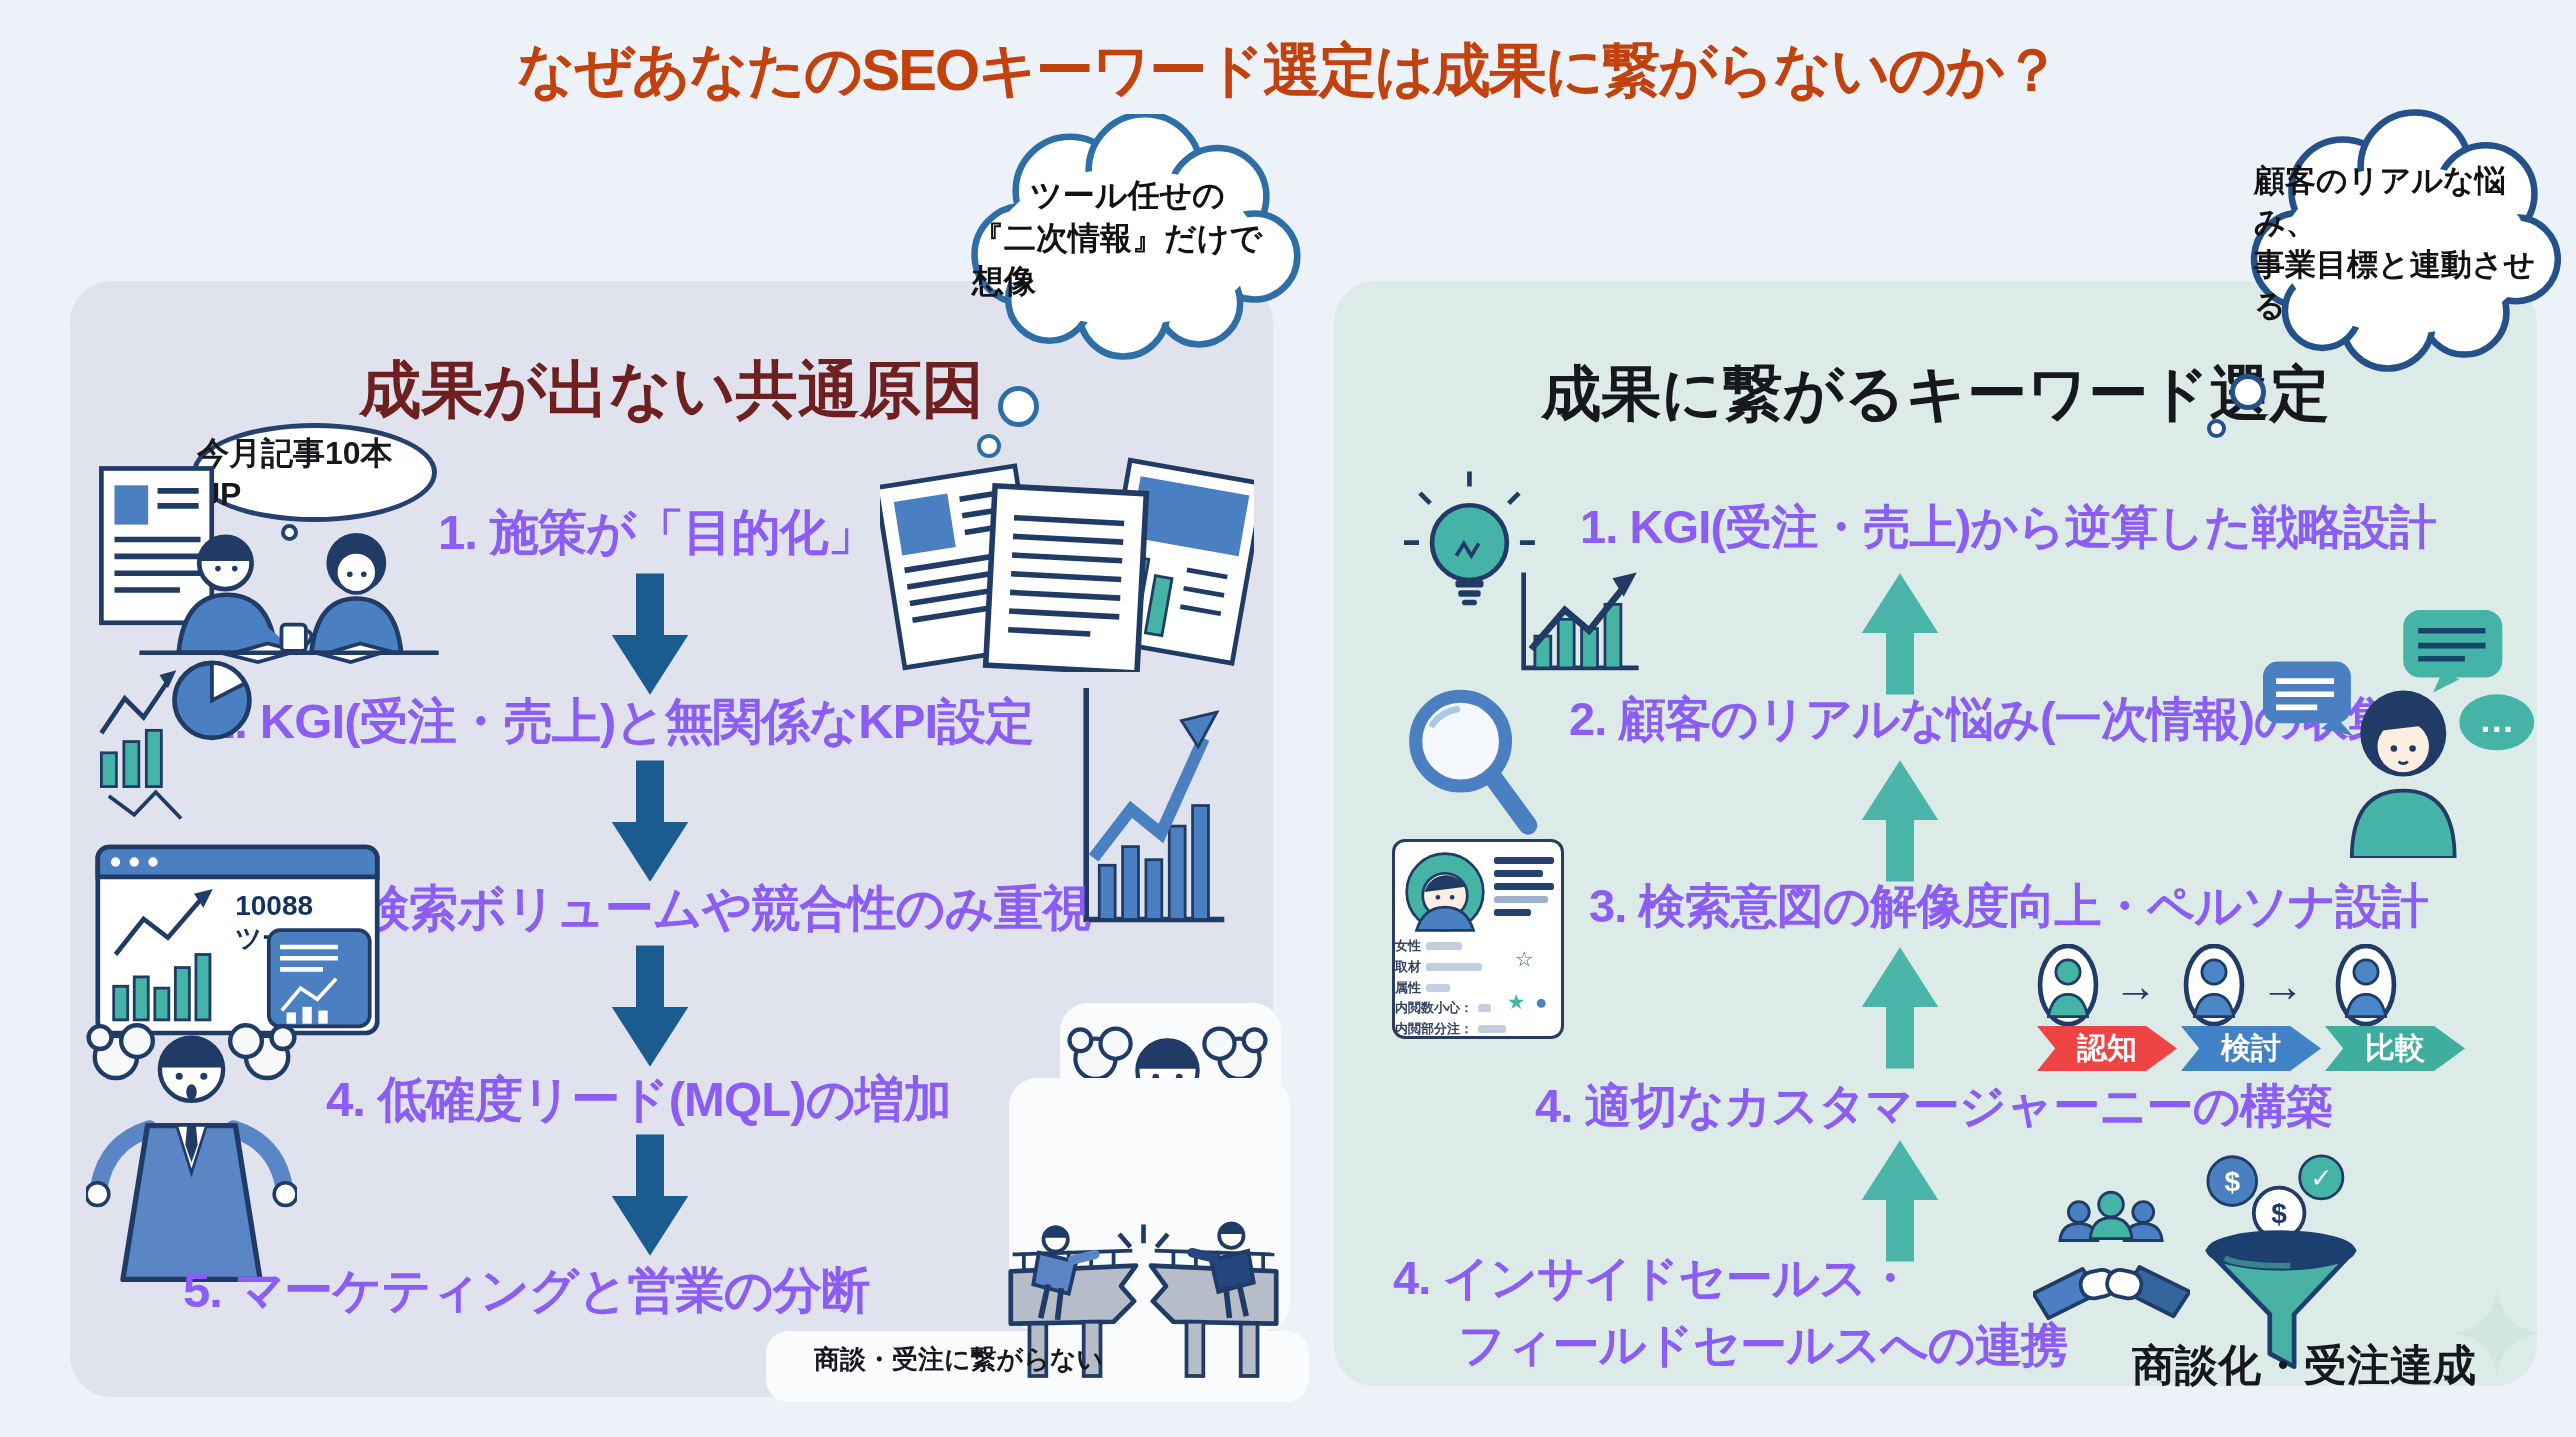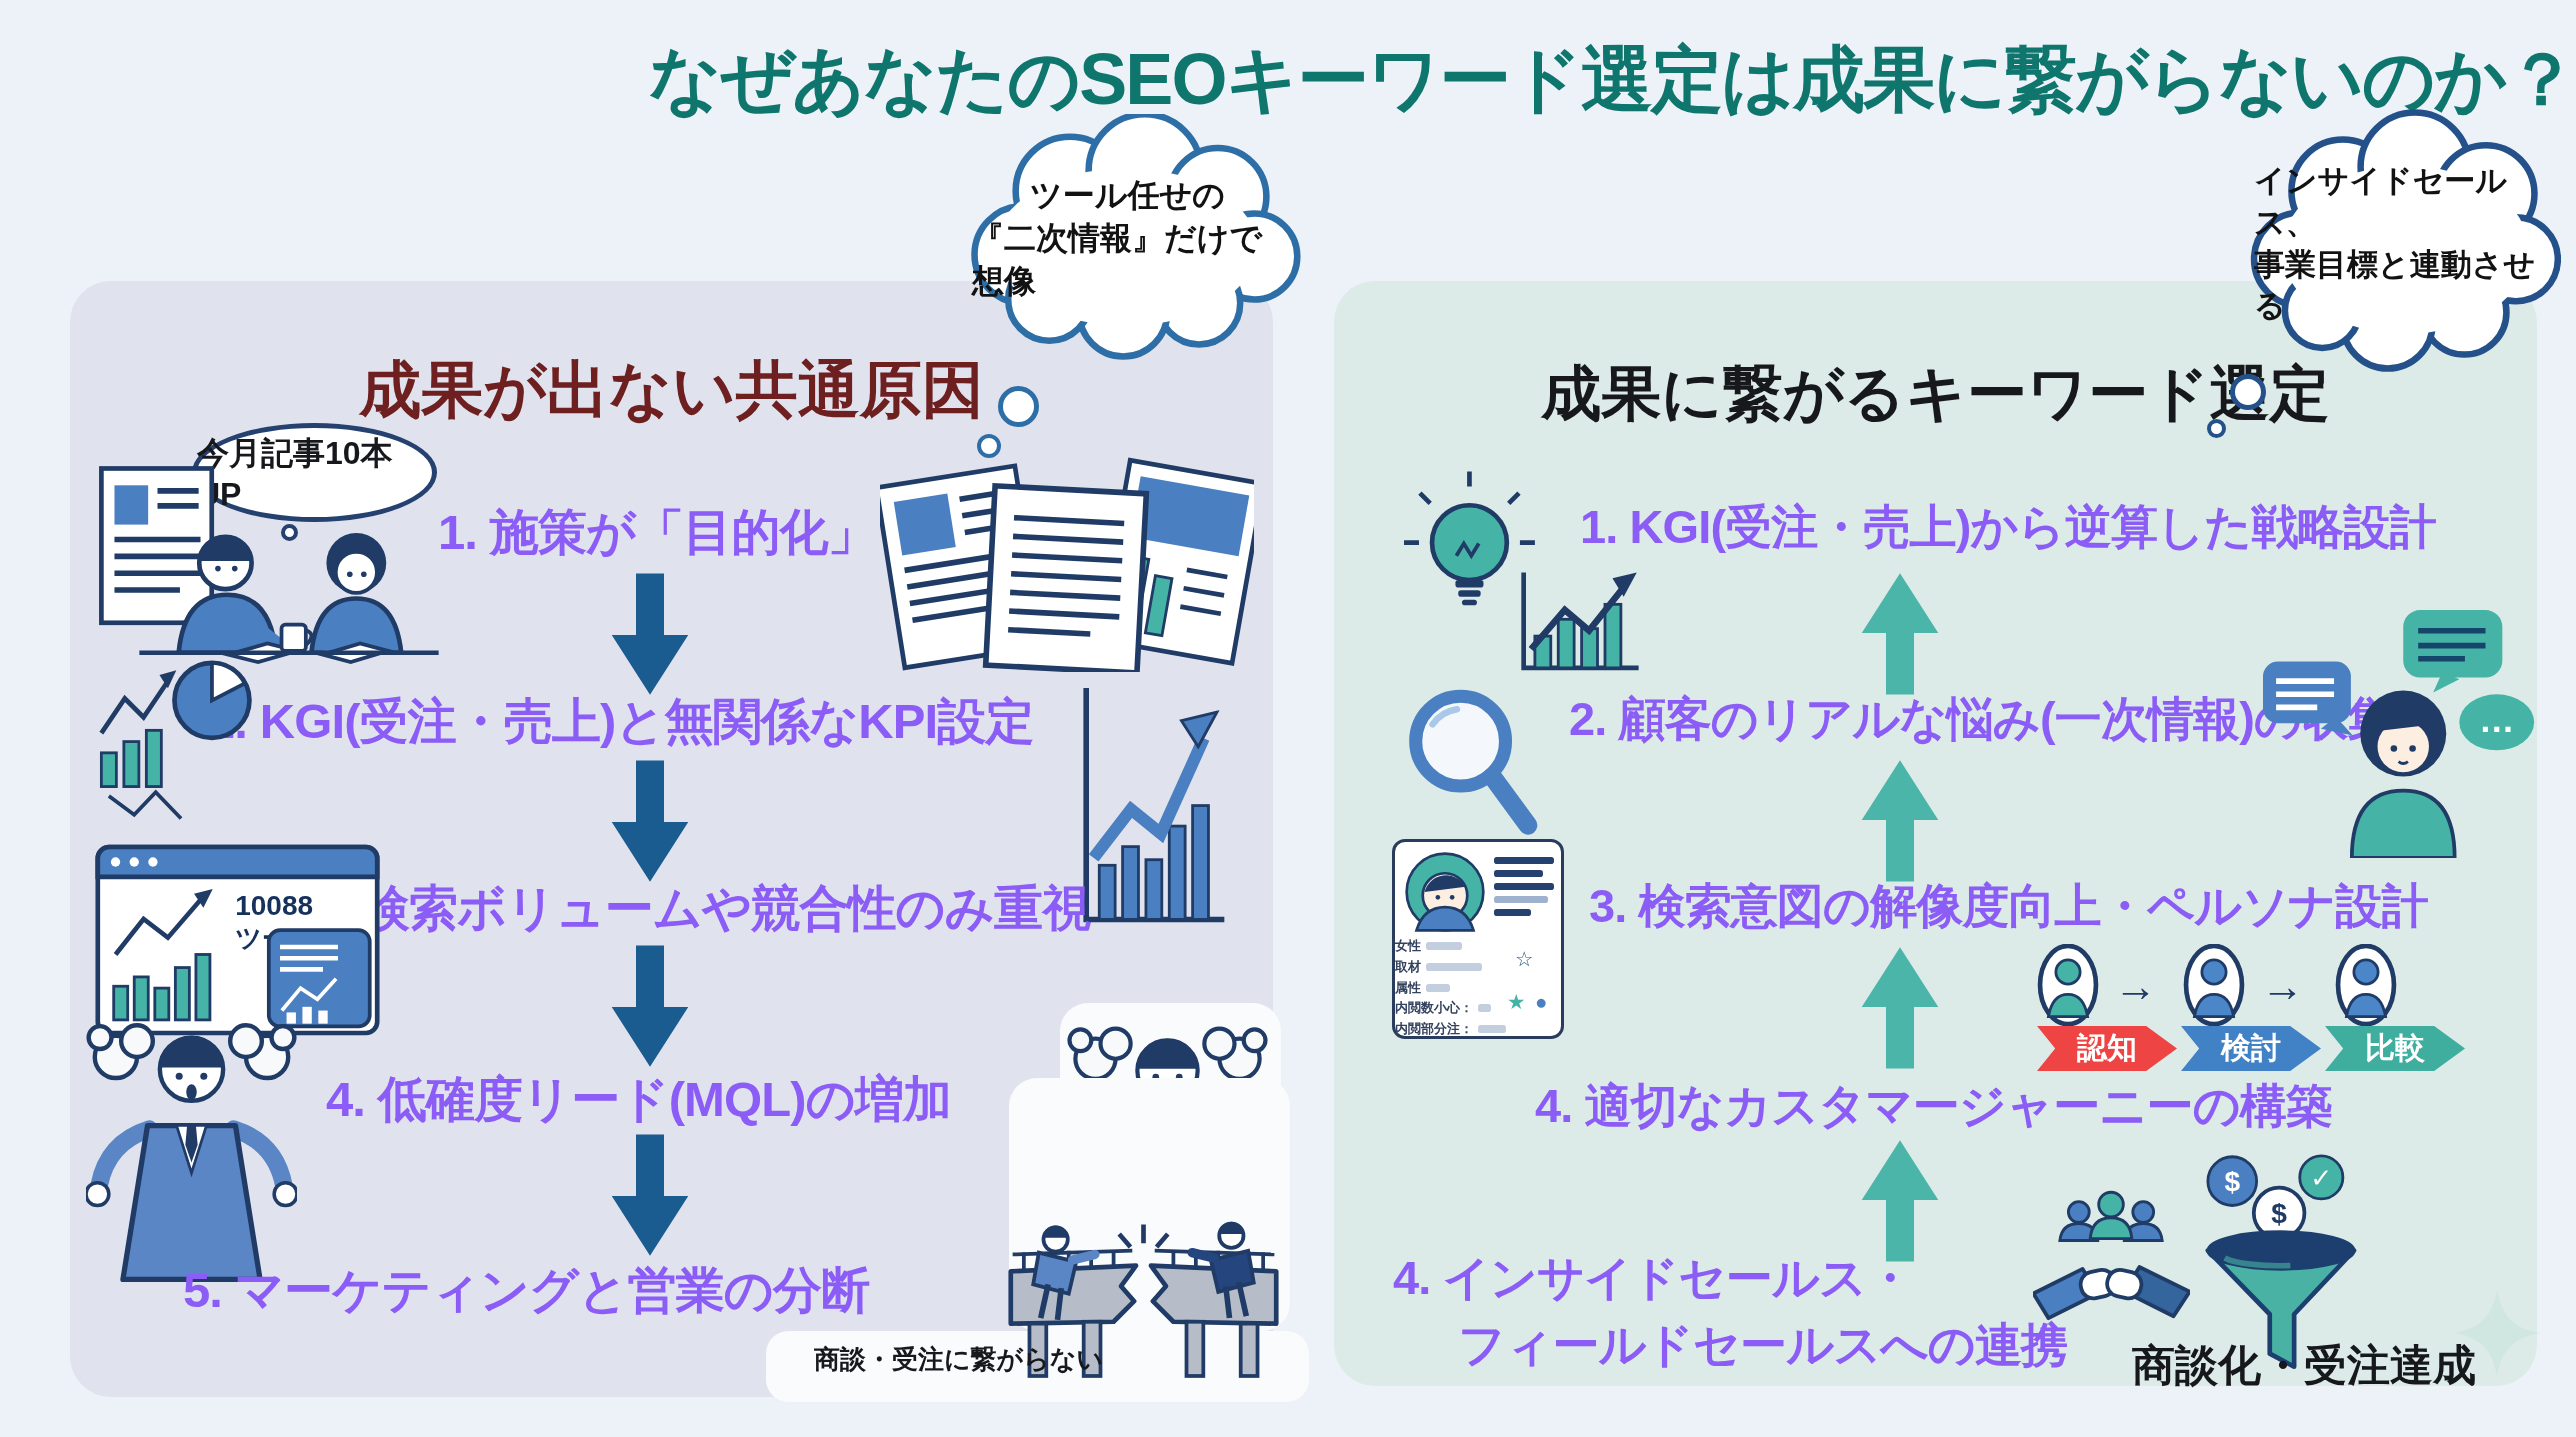--- a/index.html
+++ b/index.html
@@ -3,22 +3,22 @@
 <meta charset="utf-8">
 <style>
   *{margin:0;padding:0;box-sizing:border-box}
   html,body{background:#edf1f8}
   #canvas{position:relative;width:2576px;height:1438px;background:#edf1f8;overflow:hidden;
           font-family:"Liberation Sans","DejaVu Sans",sans-serif;color:#17181c}
   .abs{position:absolute}
   .panel{position:absolute;border-radius:41px}
   #left-panel{left:70px;top:281px;width:1203px;height:1116px;background:#e0e3ee}
   #right-panel{left:1334px;top:281px;width:1203px;height:1105px;background:#dcebe7}
-  .title{position:absolute;top:32px;left:0;width:100%;text-align:right;
-         font-size:72px;font-weight:bold;color:#0f766e;letter-spacing:-1.9px}
+  .title{position:absolute;top:32px;left:0;width:100%;text-align:center;
+         font-size:58px;font-weight:bold;color:#c2410c;letter-spacing:-1.9px}
   .hdr{position:absolute;text-align:center;font-weight:bold;white-space:nowrap}
   #left-header{left:70px;top:348px;width:1203px;font-size:62px;color:#6e2020}
   #right-header{left:1334px;top:354px;width:1203px;font-size:60px;color:#17181c}
   .item{position:absolute;font-weight:bold;white-space:nowrap;letter-spacing:-0.9px;color:#8b5cf6}
   .item.l{font-size:49px}
   .item.r{font-size:47px}
   .footer-note{position:absolute;font-weight:bold;white-space:nowrap;color:#17181c}
   .bub{position:absolute;background:#fff;border-radius:50%}
   .cloudtxt{position:absolute;display:flex;flex-direction:column;align-items:center;
             justify-content:center;font-weight:bold;text-align:left;color:#121212;line-height:1.35}
@@ -258,21 +258,21 @@
         <circle cx="192" cy="66" r="58"></circle>
       <circle cx="268" cy="95" r="52"></circle>
         <circle cx="300" cy="165" r="45"></circle>
         <circle cx="245" cy="222" r="45"></circle>
       <circle cx="163" cy="234" r="48"></circle>
         <circle cx="93" cy="220" r="40"></circle>
     </g>
     <ellipse cx="182" cy="155" rx="132" ry="90" fill="#ffffff"></ellipse>
   </svg>
   <div class="cloudtxt" style="left:2254px;top:131px;width:288px;height:225px;font-size:31px">
-    <div>インサイドセールス、</div>
+    <div>顧客のリアルな悩み、</div>
     <div>事業目標と連動させる</div>
   </div>
   <div class="bub" style="left:2230px;top:374px;width:36px;height:36px;border:5.6px solid #24518a"></div>
   <div class="bub" style="left:2207px;top:419px;width:19px;height:19px;border:4.7px solid #24518a"></div>
 
   <svg class="abs" style="left:1402px;top:466px" width="248" height="229" viewBox="0 0 265 245">
     <path d="M72 22 V6 M30 40 L19 29 M114 40 L125 29 M18 82 H2 M126 82 H142" stroke="#1f3b66" stroke-width="5"></path>
     <circle cx="72" cy="82" r="40" fill="#45b3a5" stroke="#1f3b66" stroke-width="5"></circle>
     <path d="M58 96 l8 -13 8 13 8 -13" fill="none" stroke="#1f3b66" stroke-width="4"></path>
     <rect x="57" y="122" width="30" height="8" rx="3" fill="#1f3b66"></rect>

